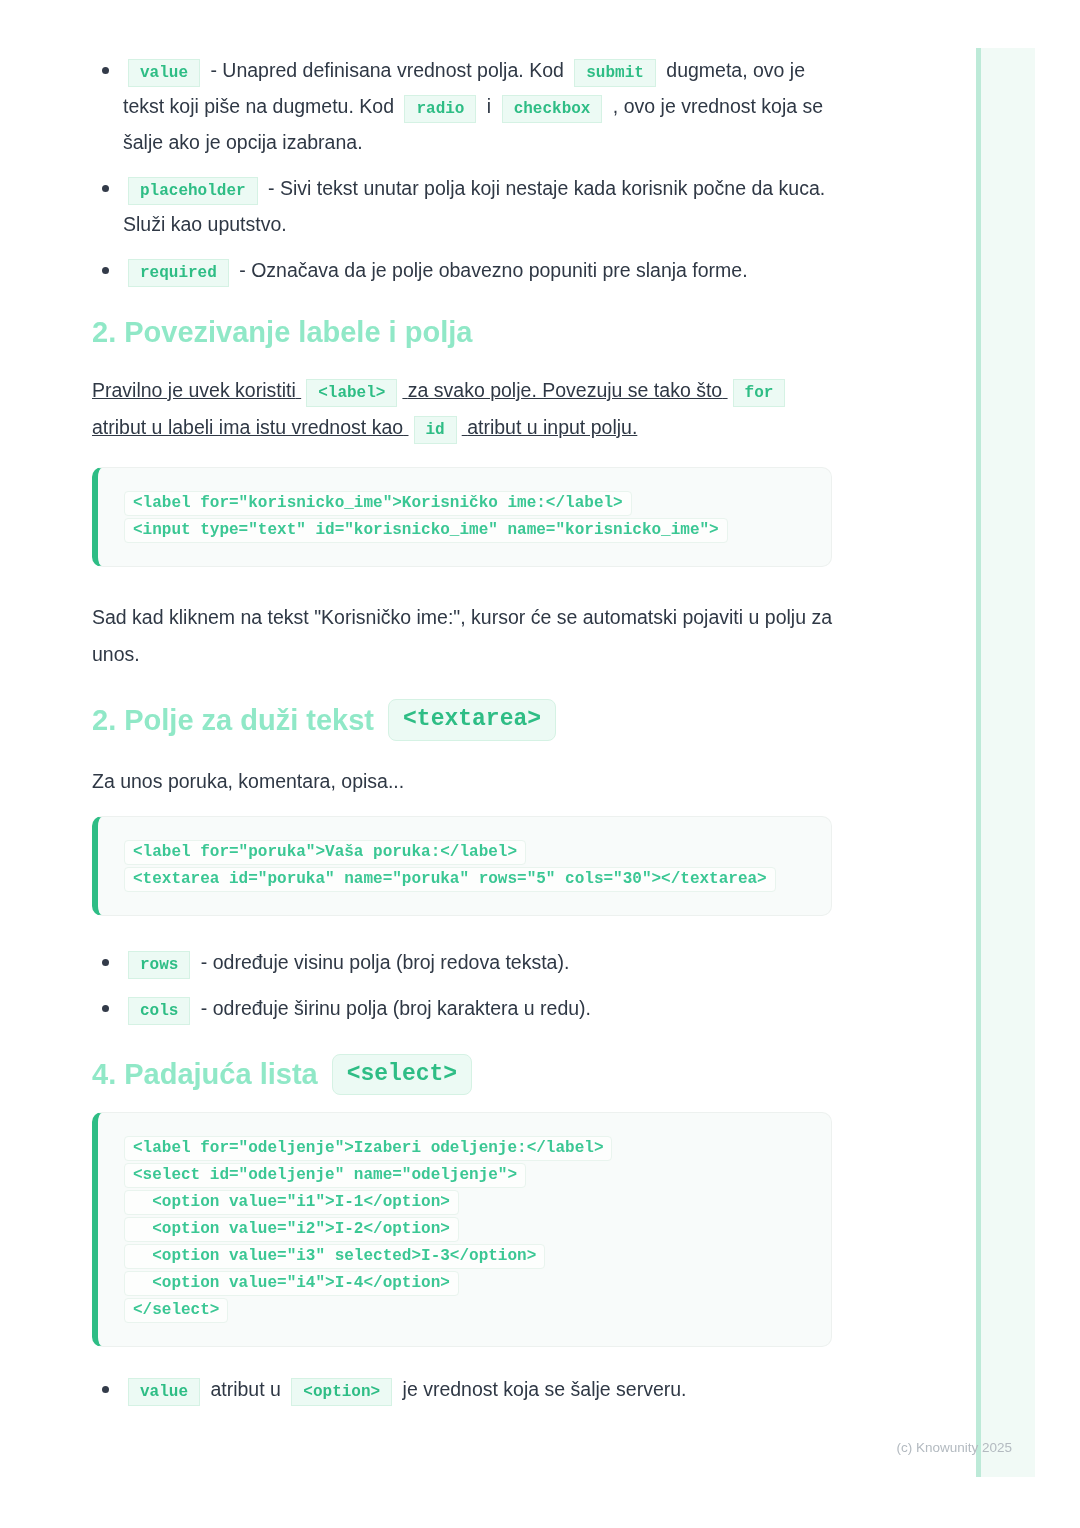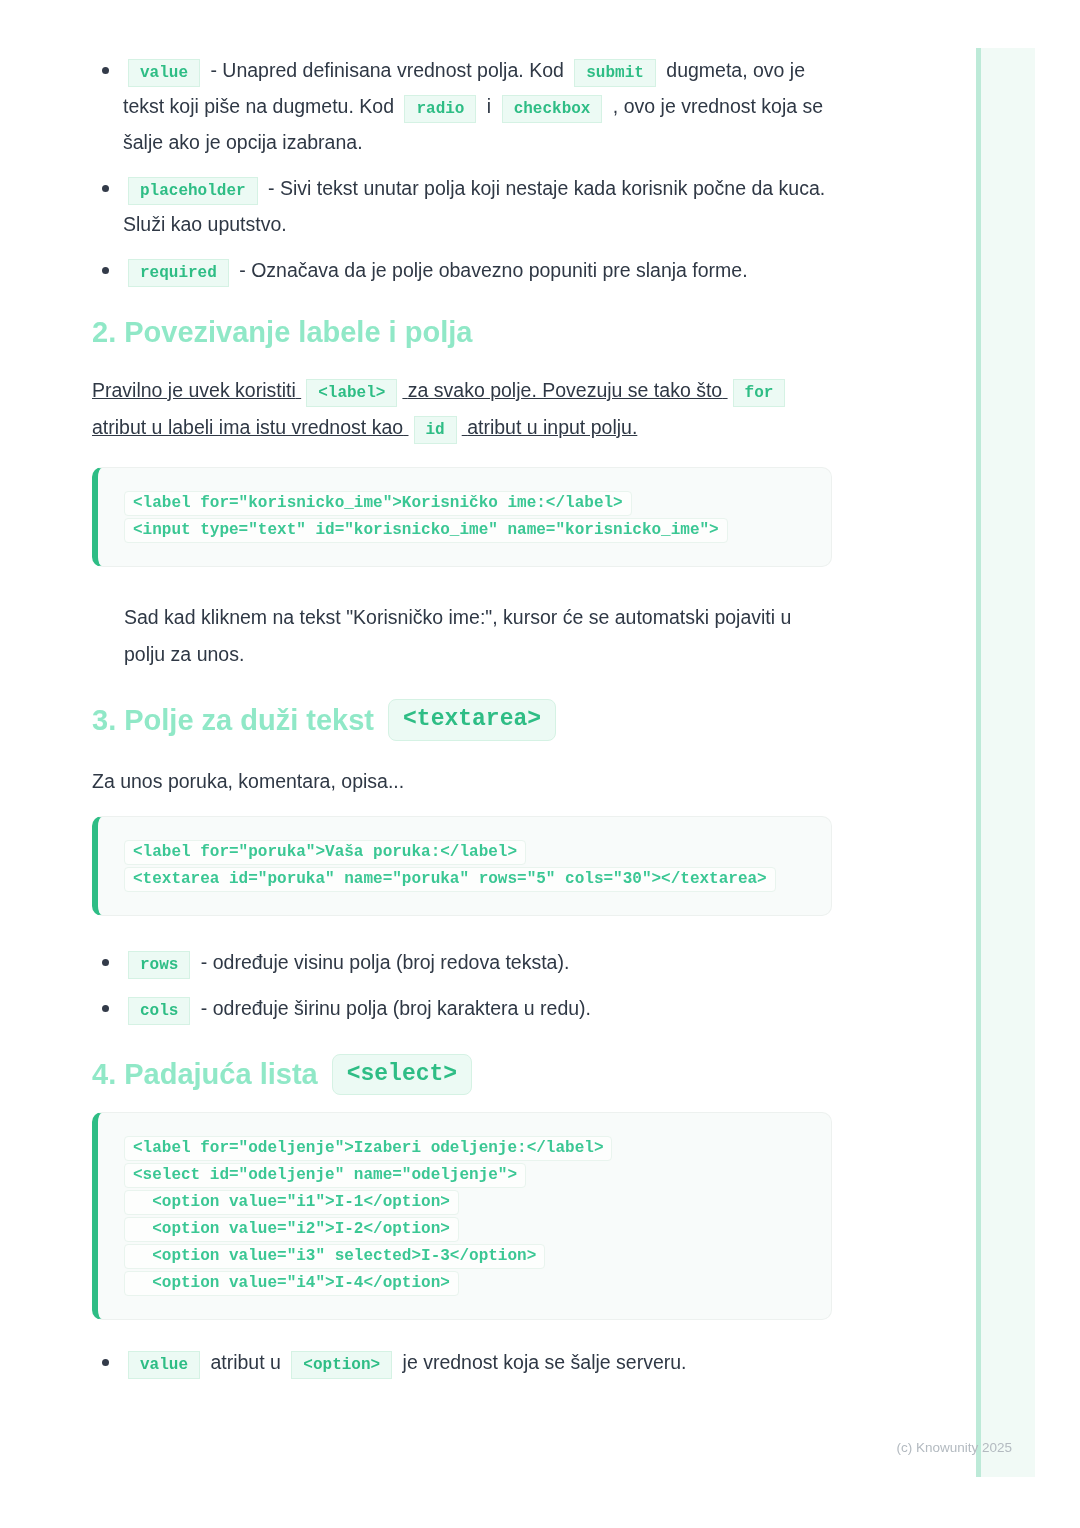--- a/index.html
+++ b/index.html
@@ -53,21 +53,21 @@
     color:var(--accent-green, #2ebd85);
     background:var(--chip-bg, #ecfaf4);
     border:1px solid var(--chip-border, #d5f2e4);
     border-radius:8px;
     padding:6px 14px; margin-left:6px;
     line-height:1.2; white-space:nowrap;text-align:center;
   }
   
   p.para { font-size:19.5px; line-height:37px; margin:0; }
   p.p-s2    { margin-top:20px;text-decoration:underline; }
-  p.p-s2b   { margin-top:32px;margin-left:32px; }
+  p.p-s2b   { margin-top:32px; }
   p.p-s3    { margin-top:22px; }
   p.p-s4    { margin-top:22px; }
   
   .code-block {
     margin-top:18px;
     background:var(--code-block-bg, #f8fbfa);
     border:1px solid var(--code-block-border, #edf1ef);
     border-left:6px solid var(--accent-green, #2ebd85);
     border-radius:10px;
     padding:23px 26px;
@@ -159,21 +159,21 @@
   <div class="code-block cb-1">
     <div class="code-line"><span>&lt;label for="korisnicko_ime"&gt;Korisničko ime:&lt;/label&gt;</span></div>
     <div class="code-line"><span>&lt;input type="text" id="korisnicko_ime" name="korisnicko_ime"&gt;</span></div>
   </div>
 
   <p class="para p-s2b">
     <span>Sad kad kliknem na tekst "Korisničko ime:", kursor će se automatski pojaviti u polju za unos.</span>
   </p>
 
   <h2 class="heading h-s3">
-    <span>3. Polje za duži tekst</span>
+    <span>2. Polje za duži tekst</span>
     <span class="hchip">&lt;textarea&gt;</span>
   </h2>
 
   <p class="para p-s3">
     <span>Za unos poruka, komentara, opisa...</span>
   </p>
 
   <div class="code-block cb-2">
     <div class="code-line"><span>&lt;label for="poruka"&gt;Vaša poruka:&lt;/label&gt;</span></div>
     <div class="code-line"><span>&lt;textarea id="poruka" name="poruka" rows="5" cols="30"&gt;&lt;/textarea&gt;</span></div>
@@ -206,20 +206,21 @@
   </h2>
 
 
   <div class="code-block cb-3">
     <div class="code-line"><span>&lt;label for="odeljenje"&gt;Izaberi odeljenje:&lt;/label&gt;</span></div>
     <div class="code-line"><span>&lt;select id="odeljenje" name="odeljenje"&gt;</span></div>
     <div class="code-line"><span>  &lt;option value="i1"&gt;I-1&lt;/option&gt;</span></div>
     <div class="code-line"><span>  &lt;option value="i2"&gt;I-2&lt;/option&gt;</span></div>
     <div class="code-line"><span>  &lt;option value="i3" selected&gt;I-3&lt;/option&gt;</span></div>
     <div class="code-line"><span>  &lt;option value="i4"&gt;I-4&lt;/option&gt;</span></div>
+    <div class="code-line"><span>&lt;/select&gt;</span></div>
   </div>
 
   <ul class="bullets final">
     <li class="bullet">
       <span class="dot-col">
           <span class="dot"></span>
         </span>
       <div class="bullet-body">
         <span class="chip">value</span>
         <span>atribut u</span>

